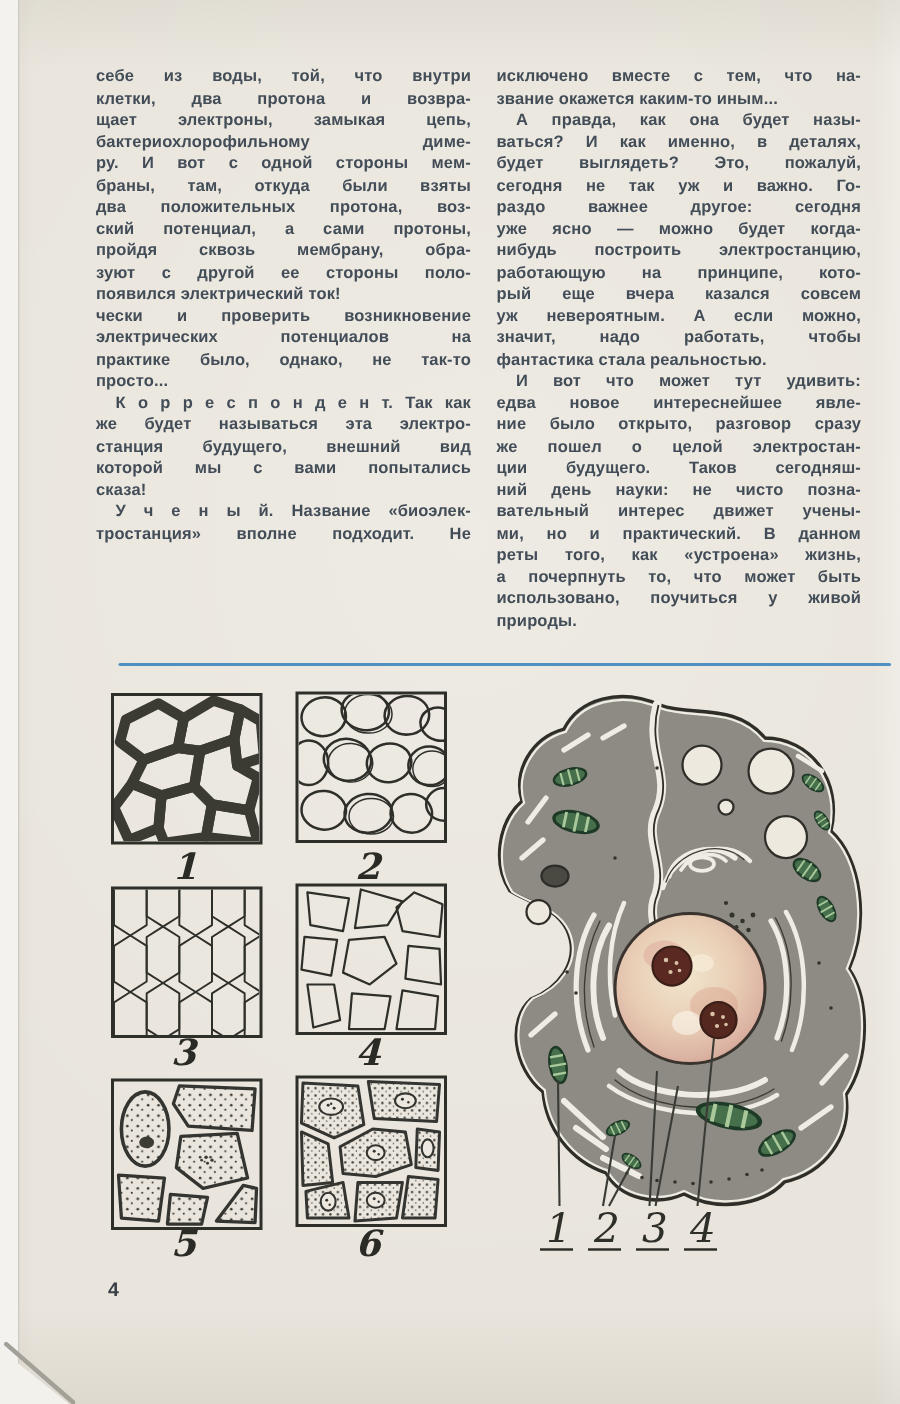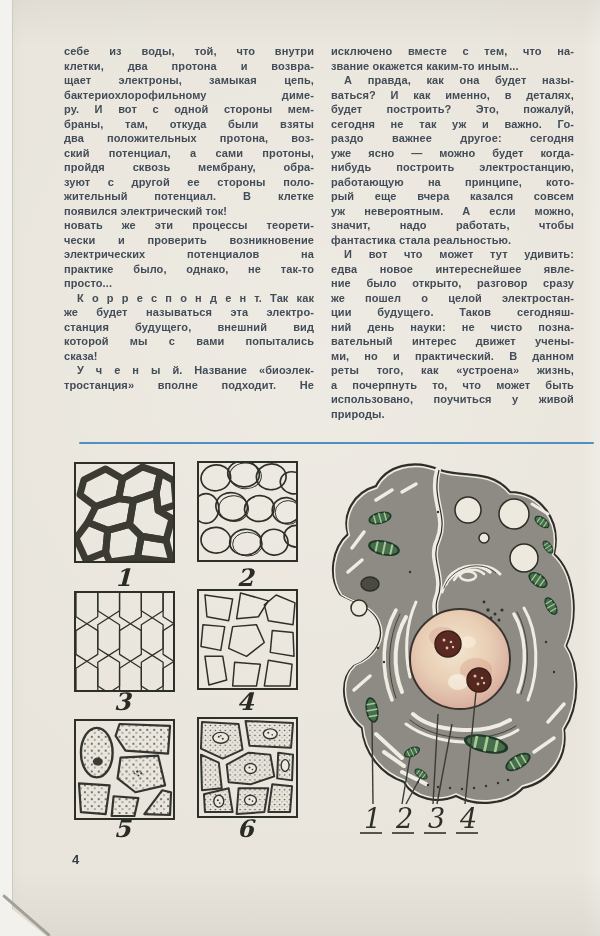--- a/index.html
+++ b/index.html
@@ -50,41 +50,39 @@
       <div class="tline">себе из воды, той, что внутри</div>
       <div class="tline">клетки, два протона и возвра-</div>
       <div class="tline">щает электроны, замыкая цепь,</div>
       <div class="tline">бактериохлорофильному диме-</div>
       <div class="tline">ру. И вот с одной стороны мем-</div>
       <div class="tline">браны, там, откуда были взяты</div>
       <div class="tline">два положительных протона, воз-</div>
       <div class="tline">ский потенциал, а сами протоны,</div>
       <div class="tline">пройдя сквозь мембрану, обра-</div>
       <div class="tline">зуют с другой ее стороны поло-</div>
-      <div class="tline">жительный потенциал. В клетке</div>
       <div class="tline pend">появился электрический ток!</div>
-      <div class="tline">новать же эти процессы теорети-</div>
       <div class="tline">чески и проверить возникновение</div>
       <div class="tline">электрических потенциалов на</div>
       <div class="tline">практике было, однако, не так-то</div>
       <div class="tline pend">просто...</div>
       <div class="tline ind">К о р р е с п о н д е н т.  Так как</div>
       <div class="tline">же будет называться эта электро-</div>
       <div class="tline">станция будущего, внешний вид</div>
       <div class="tline">которой мы с вами попытались</div>
       <div class="tline pend">сказа!</div>
       <div class="tline ind">У ч е н ы й.  Название «биоэлек-</div>
       <div class="tline">тростанция» вполне подходит. Не</div>
     </div>
   <div class="col col-right">
       <div class="tline">исключено вместе с тем, что на-</div>
       <div class="tline pend">звание окажется каким-то иным...</div>
       <div class="tline ind">А правда, как она будет назы-</div>
       <div class="tline">ваться? И как именно, в деталях,</div>
-      <div class="tline">будет построить? Это, пожалуй,</div>
+      <div class="tline">будет выглядеть? Это, пожалуй,</div>
       <div class="tline">сегодня не так уж и важно. Го-</div>
       <div class="tline">раздо важнее другое: сегодня</div>
       <div class="tline">уже ясно — можно будет когда-</div>
       <div class="tline">нибудь построить электростанцию,</div>
       <div class="tline">работающую на принципе, кото-</div>
       <div class="tline">рый еще вчера казался совсем</div>
       <div class="tline">уж невероятным. А если можно,</div>
       <div class="tline">значит, надо работать, чтобы</div>
       <div class="tline pend">фантастика стала реальностью.</div>
       <div class="tline ind">И вот что может тут удивить:</div>

